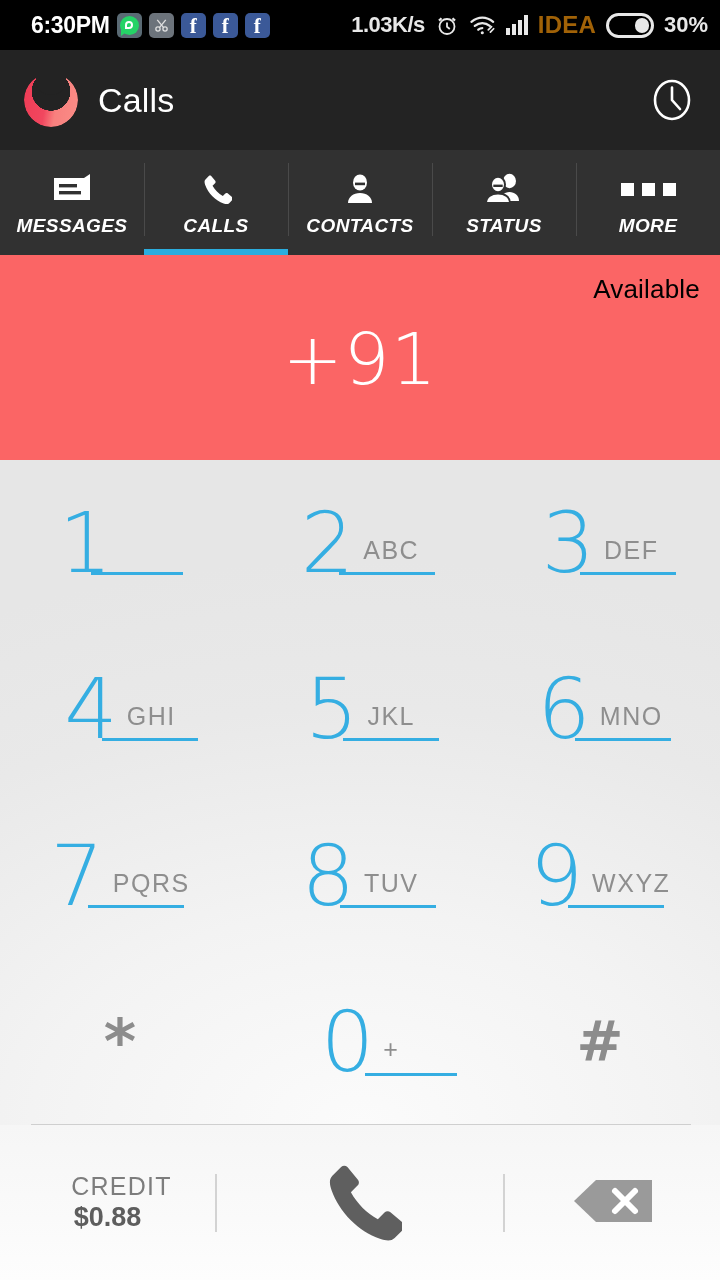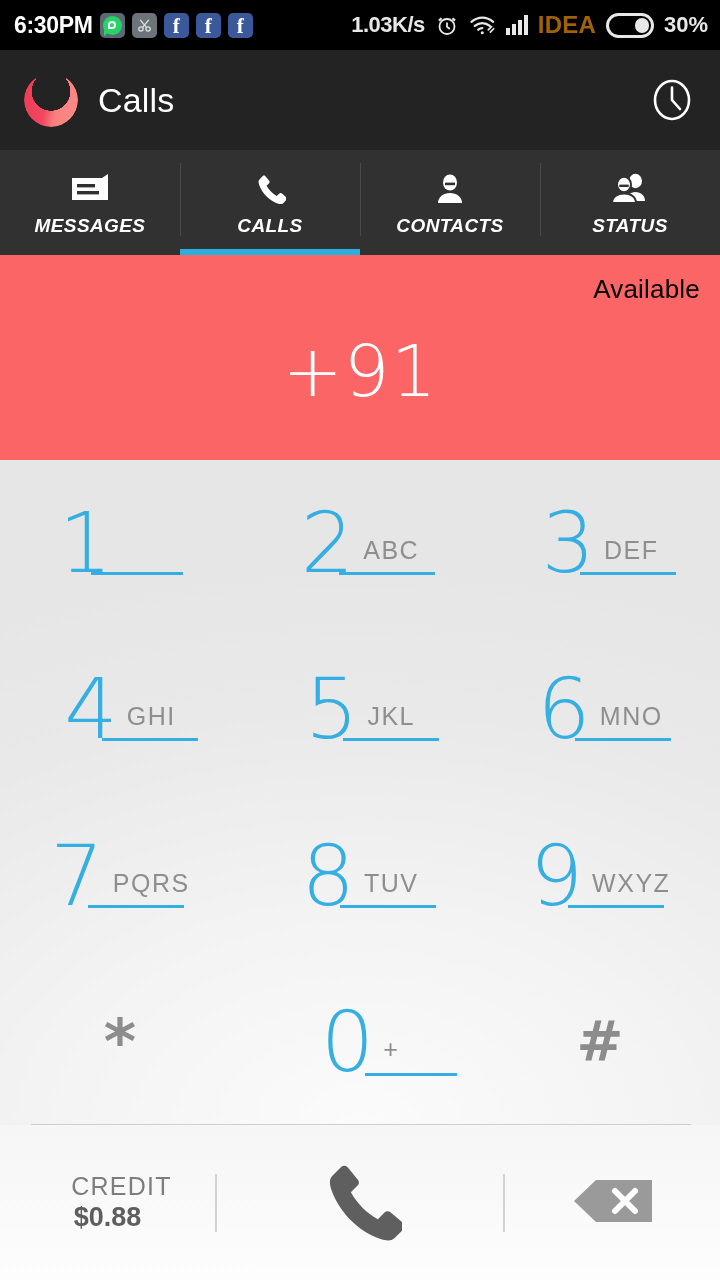--- a/index.html
+++ b/index.html
@@ -10,21 +10,21 @@
     -webkit-font-smoothing:antialiased;
   }
   #app{ position:relative; width:720px; height:1280px; }
 
   
   .statusbar{
     position:absolute; top:0; left:0; width:720px; height:50px;
     background:#000; display:flex; align-items:center;
     padding:0 12px 0 14px; color:#f2f2f2;
   }
-  .sb-left{ display:flex; align-items:center; gap:7px; }
+  .sb-left{ display:flex; align-items:center; gap:7px;margin-left:17px; }
   .sb-time{ font-size:23px; font-weight:bold; letter-spacing:-.3px; color:#fff; }
   .sb-right{ margin-left:auto; display:flex; align-items:center; gap:10px; }
   .sb-speed{ font-size:22px; font-weight:bold; color:#e8e8e8; letter-spacing:-.5px; }
   .sb-carrier{ font-size:24px; font-weight:bold; color:#a16207; letter-spacing:.2px; }
   .sb-batt-pct{ font-size:22px; font-weight:bold; color:#e8e8e8; }
 
   .ic-app{ width:25px; height:25px; border-radius:5px; display:flex;
            align-items:center; justify-content:center; flex:0 0 auto; }
   .ic-wa{ background:#5a6a74; }
   .ic-wa .bubble{ width:19px;height:19px;border-radius:50%;background:#25d366;position:relative; }
@@ -101,21 +101,20 @@
     background:#fb6565;
   }
   .availability{
     position:absolute; right:20px; top:19px; color:#000000; font-size:26px;
     letter-spacing:.2px;
   }
   .dialed{
     position:absolute; left:0; right:0; top:62px; text-align:center;
     color:#fff; font-size:72px; font-weight:300; letter-spacing:1px;
     font-family:"DejaVu Sans", sans-serif;
-    margin-top:12px;
   }
 
   
   .pad{
     position:absolute; top:460px; left:0; width:720px; height:665px;
     background:
       radial-gradient(120% 85% at 50% 100%, #fbfbfb 0%, #f3f3f3 38%, #e9e9e9 74%, #e6e6e6 100%);
     display:grid; grid-template-columns:repeat(3,1fr); grid-template-rows:repeat(4,1fr);
   }
   .key{ position:relative; display:flex; align-items:center; justify-content:center; }
@@ -289,20 +288,31 @@
           <path d="M16 28c0-5.4 4.3-9 9.5-9s9.5 3.6 9.5 9z"></path>
           <ellipse cx="14" cy="11.5" rx="7" ry="7.8" stroke="#313131" stroke-width="2"></ellipse>
           <rect x="9.3" y="11.6" width="9.4" height="2.4" fill="#313131"></rect>
           <path d="M2 30c0-5.8 5.2-9.6 12-9.6S26 24.2 26 30z" stroke="#313131" stroke-width="2"></path>
         </svg>
       </div>
       <div class="tab-label">STATUS</div>
       <div class="ind"></div>
     </div>
 
+    <div class="tab">
+      <div class="tab-icon">
+        <span class="dots">
+            <i></i>
+            <i></i>
+            <i></i>
+          </span>
+      </div>
+      <div class="tab-label">MORE</div>
+      <div class="ind"></div>
+    </div>
   </div>
 
   <div class="banner">
     <div class="availability">Available</div>
     <div class="dialed">+91</div>
   </div>
 
   <div class="pad">
 
     <div class="key k1">

